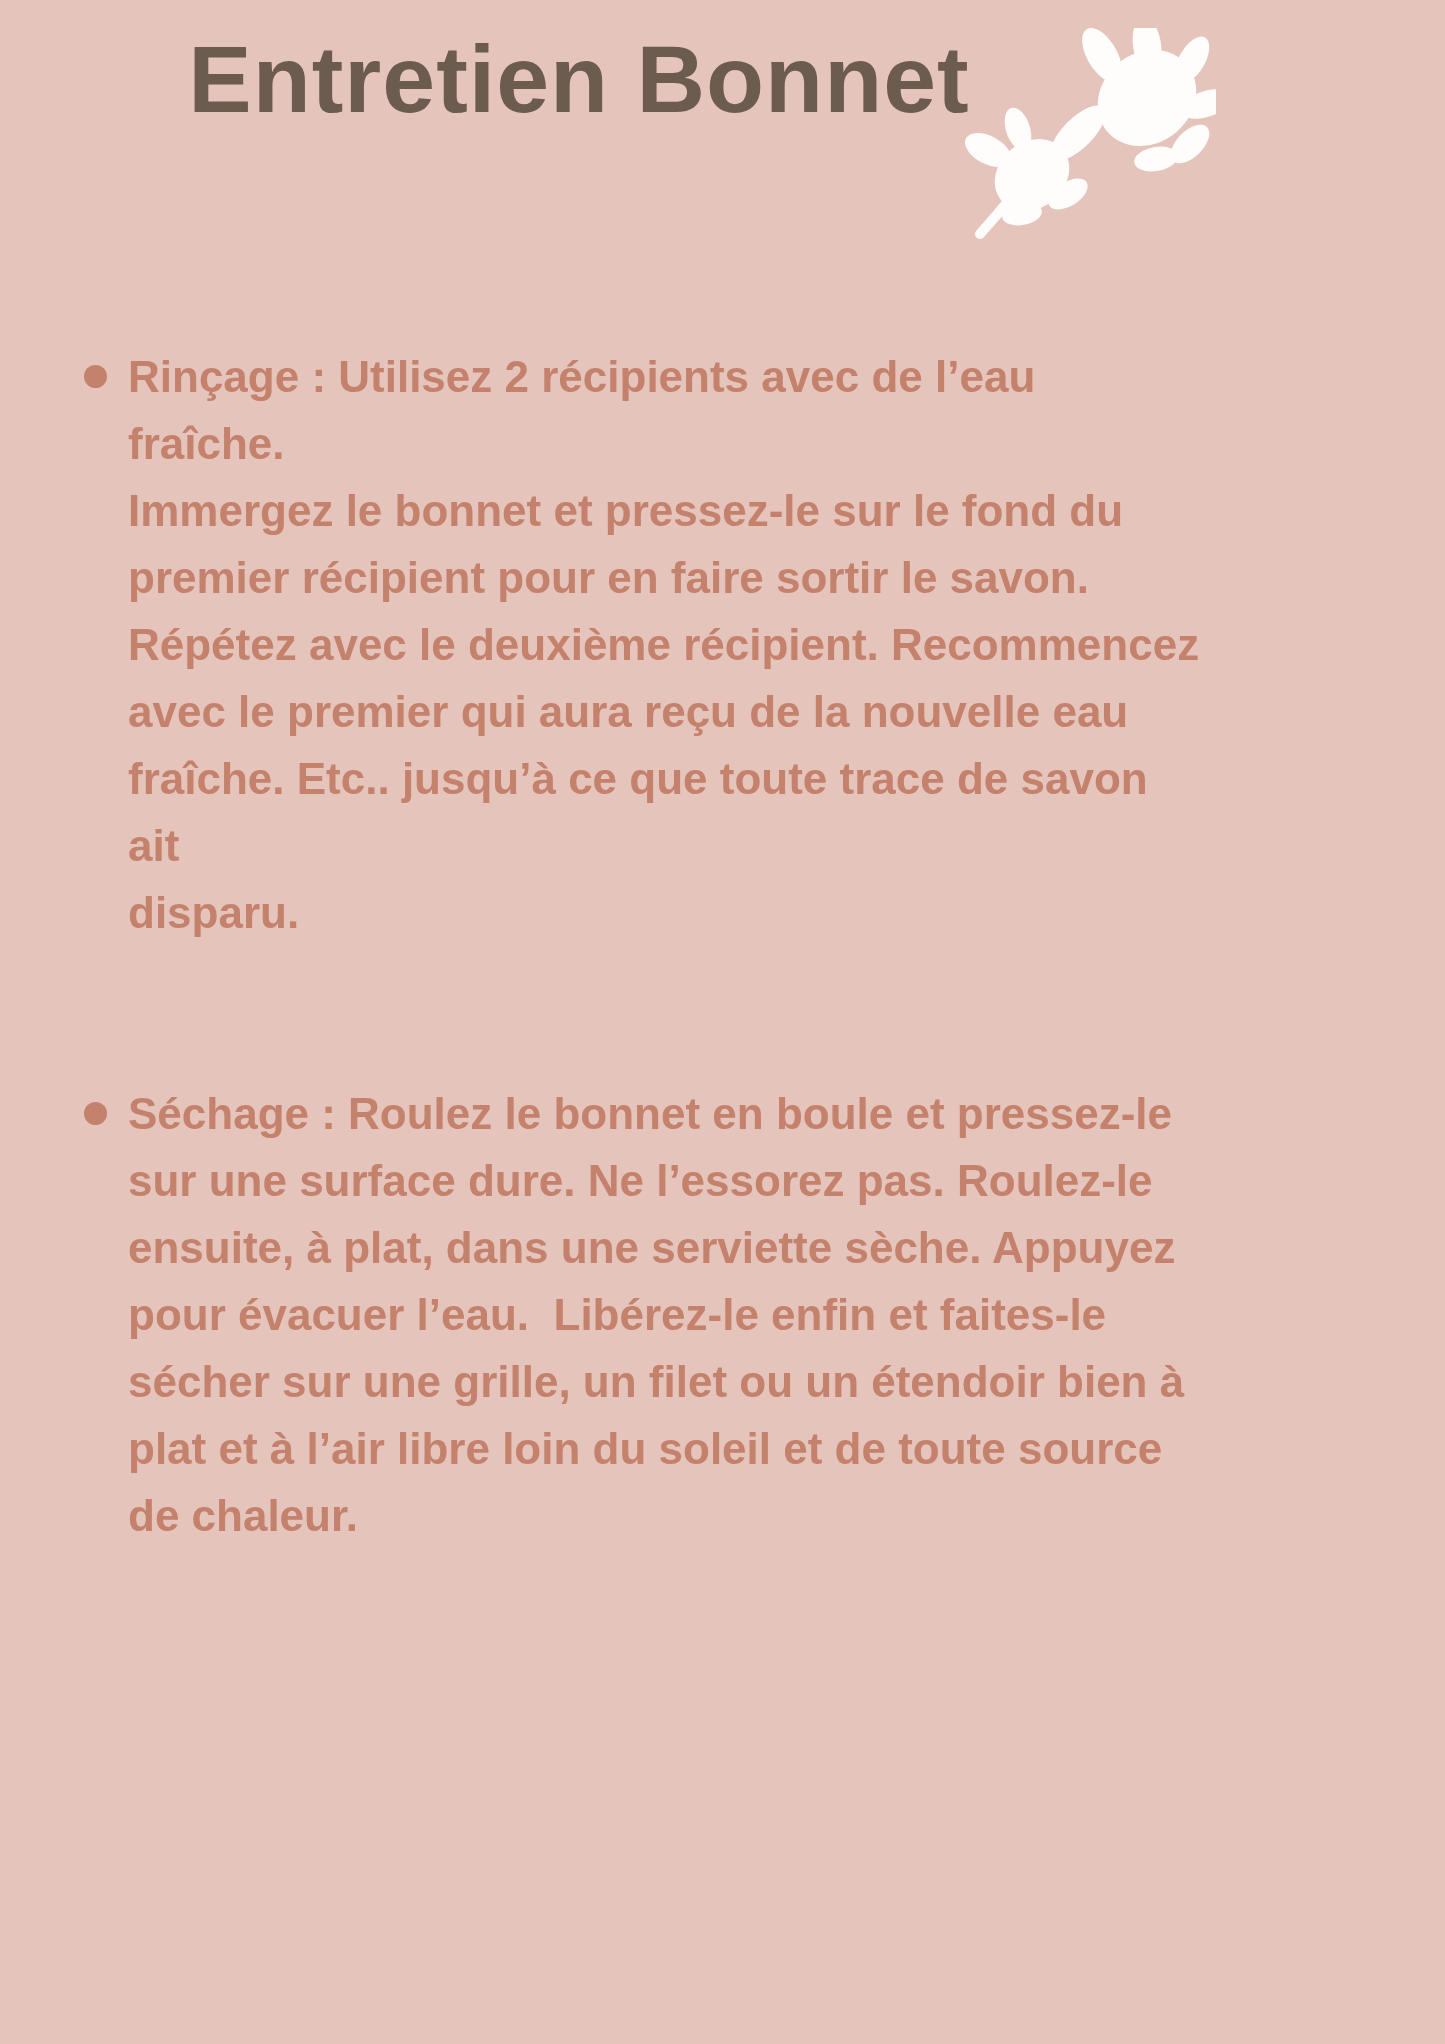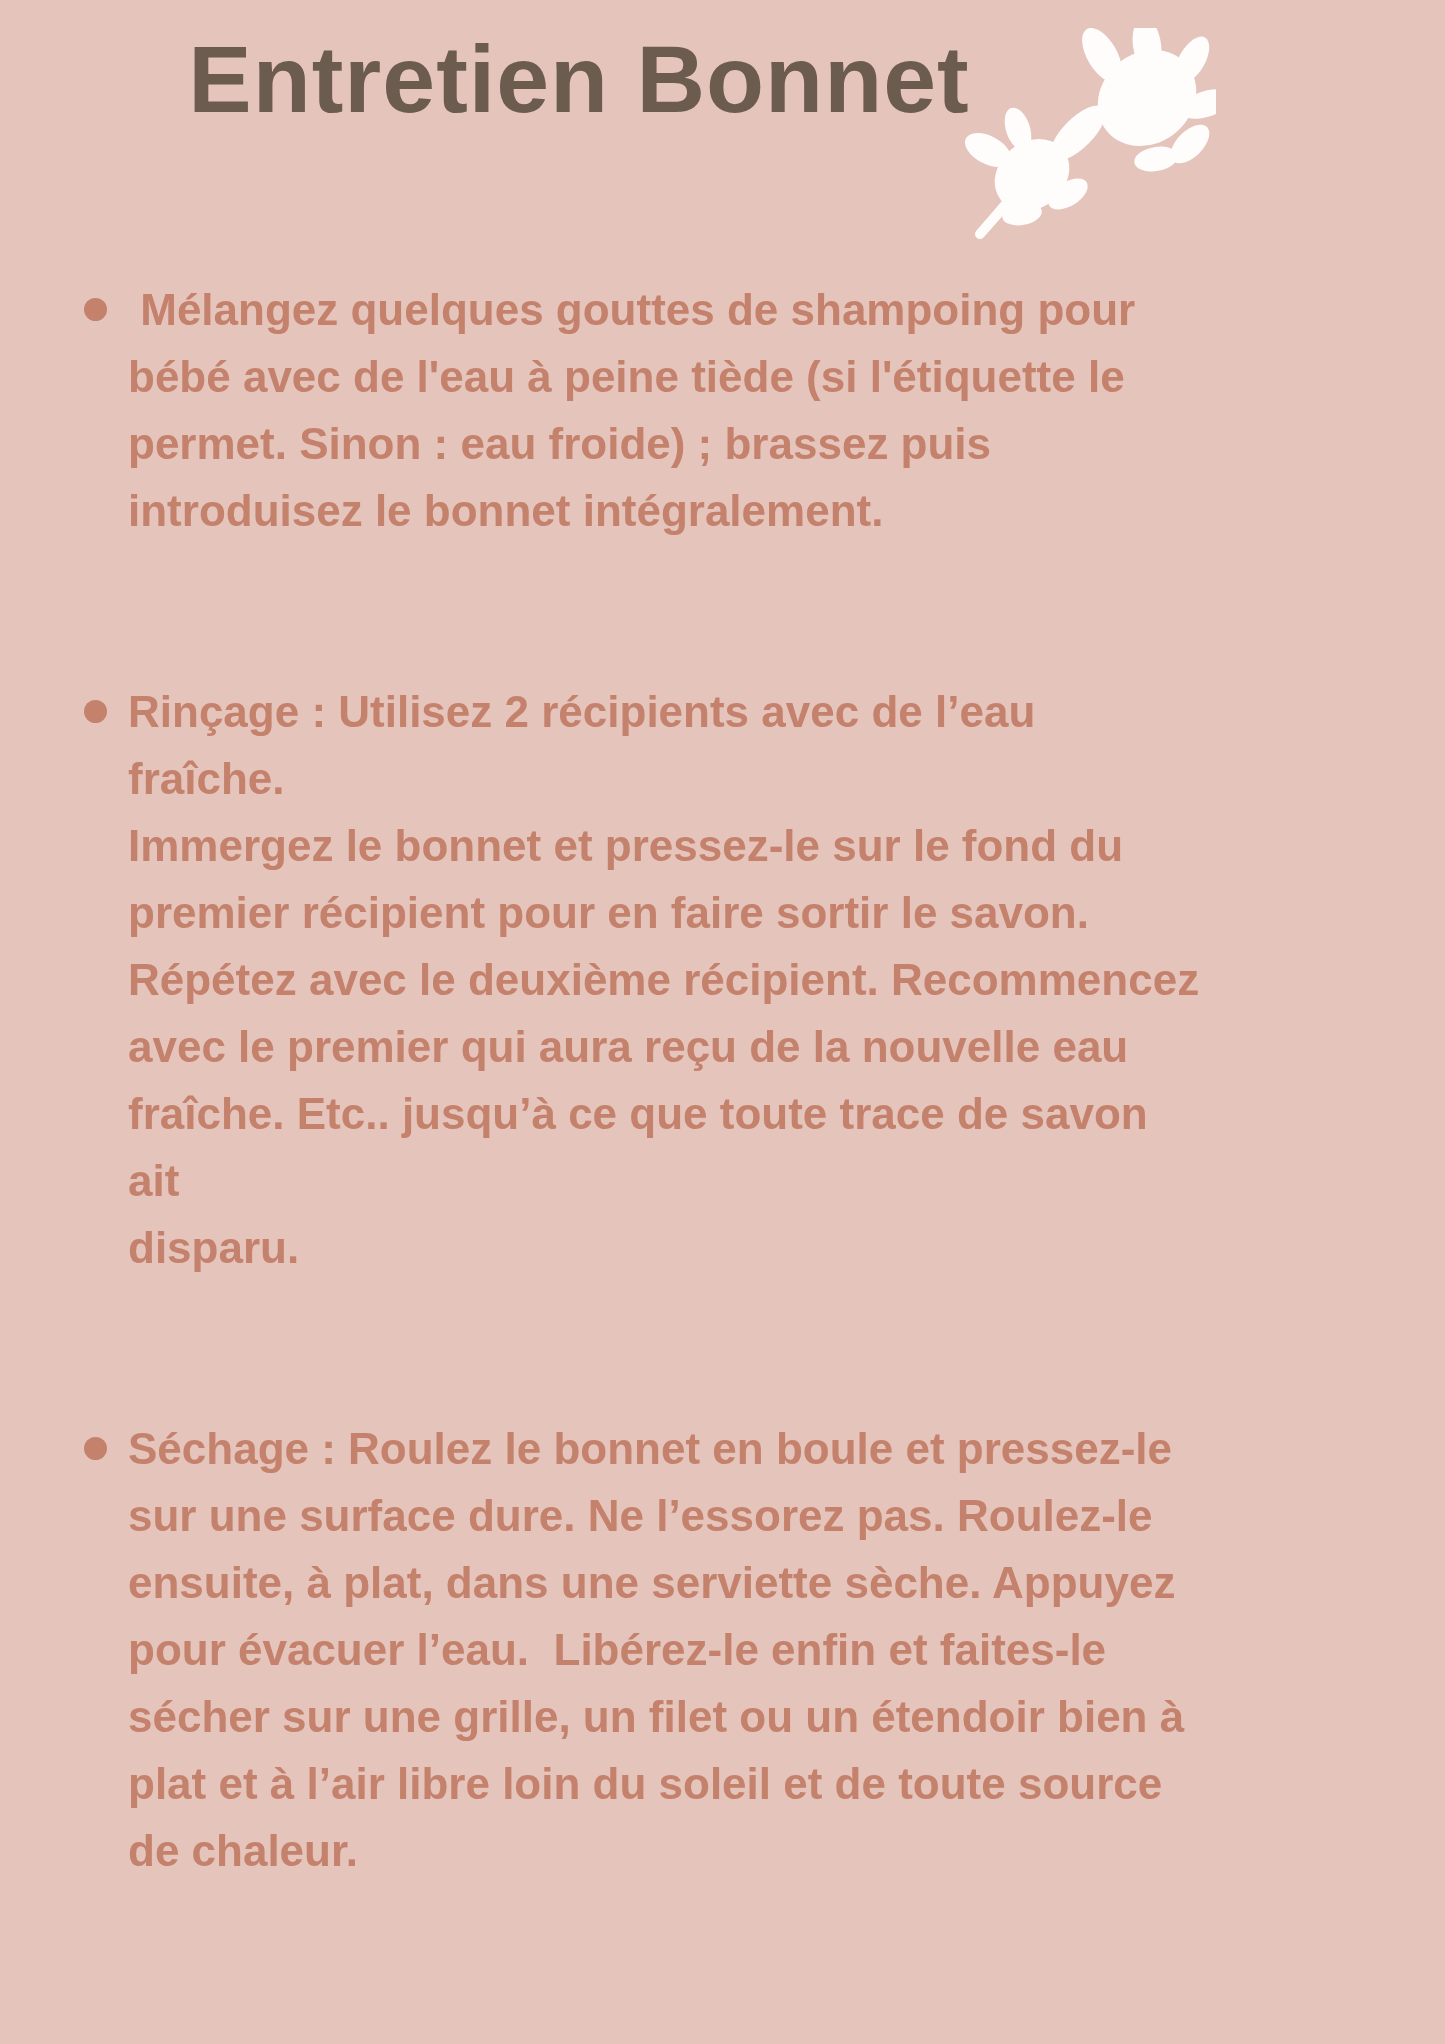--- a/index.html
+++ b/index.html
@@ -86,24 +86,20 @@
     <ellipse class="leaf-fill" cx="56" cy="101" rx="12" ry="22" transform="rotate(-18 56 101)"></ellipse>
     <ellipse class="leaf-fill" cx="106" cy="166" rx="12" ry="22" transform="rotate(58 106 166)"></ellipse>
     <ellipse class="leaf-fill" cx="60" cy="186" rx="11" ry="20" transform="rotate(80 60 186)"></ellipse>
 
     <path class="leaf-stroke" d="M18 206 Q36 186 54 164" stroke-width="10"></path>
   </svg>
 
   <div class="content">
 
     <ul>
-      <li>&nbsp;Mélangez quelques gouttes de shampoing pour
-bébé avec de l'eau à peine tiède (si l'étiquette le
-permet. Sinon : eau froide) ; brassez puis
-introduisez le bonnet intégralement.</li>
     </ul>
 
 
 
     <ul>
       <li>Rinçage : Utilisez 2 récipients avec de l’eau fraîche.
 Immergez le bonnet et pressez-le sur le fond du
 premier récipient pour en faire sortir le savon.
 Répétez avec le deuxième récipient. Recommencez
 avec le premier qui aura reçu de la nouvelle eau

